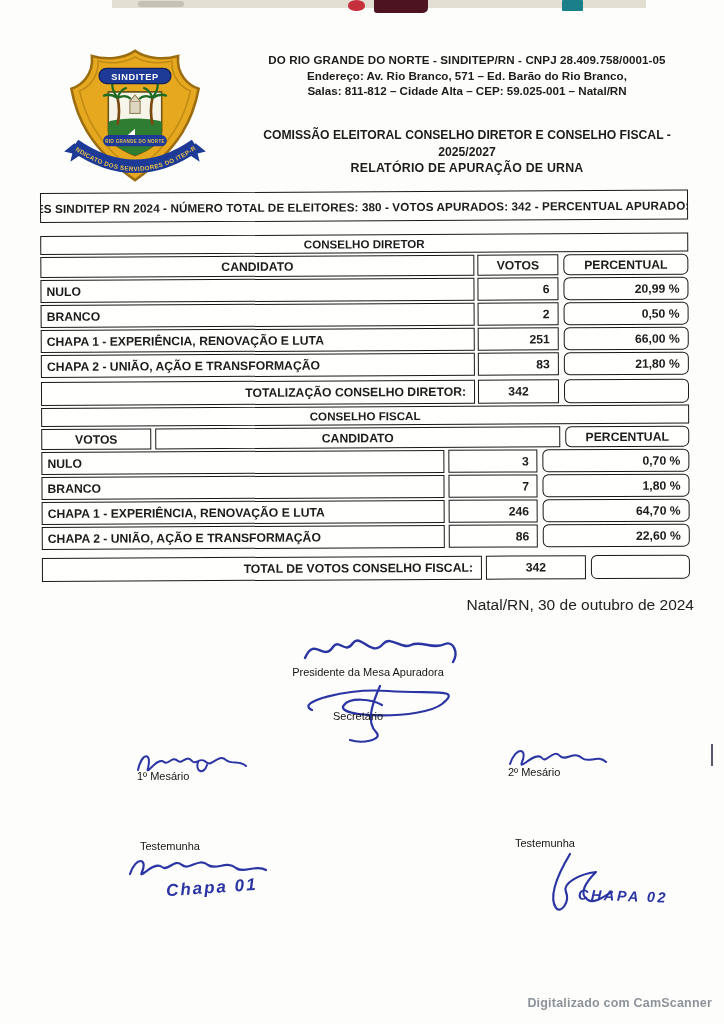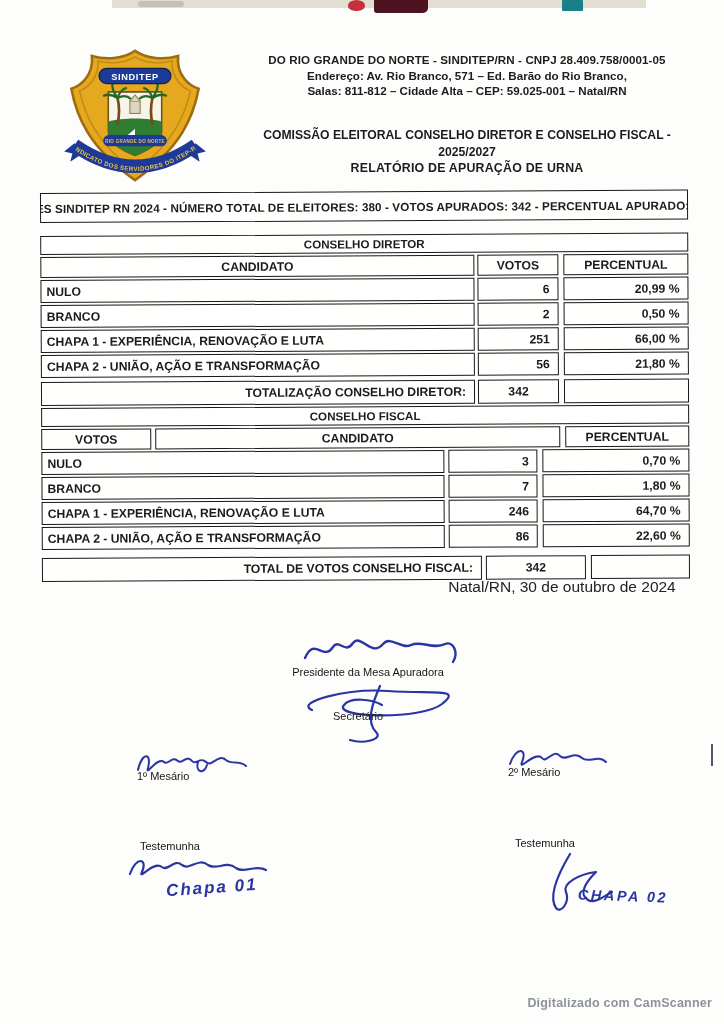--- a/index.html
+++ b/index.html
@@ -31,29 +31,29 @@
   .trow{display:flex;margin-bottom:2px;}
   .c-center{justify-content:center;}
   .c-right{justify-content:flex-end;padding-right:8px;}
   .c-left{justify-content:flex-start;padding-left:5px;}
   .summary-bar{position:absolute;left:40px;top:193px;width:648px;height:30px;}
   .summary-bar .cell{width:100%;height:100%;font-size:11.7px;justify-content:center;letter-spacing:.1px;}
   .tbl{position:absolute;left:40px;width:648px;}
   .tbl-diretor{top:236px;}
   .tbl-fiscal{top:408px;}
   .h18{height:19px;}.h20{height:21px;}.h22{height:23px;}.h24{height:24px;}
-  .gap3{margin-left:3px;}.gap5{margin-left:5px;}
+  .gap3{margin-left:3px;}.gap5{margin-left:5px;border-radius:6px;}
   .w-cand1{width:434px;}.w-vot1{width:81px;}.w-pct1{width:125px;}
   .w-vot2h{width:110px;}.w-cand2h{width:405px;margin-left:4px;}.w-pct2h{width:124px;}
   .w-cand2{width:410px;}.w-vot2{width:91px;margin-left:4px;}.w-pct2{width:149px;}
   .w-totlbl1{width:434px;}.w-totlbl2{width:440px;}
   .w-totvot2{width:100px;margin-left:4px;}.w-totpct2{width:99px;}
   .mt4{margin-top:4px;}
   
-  .date-line{position:absolute;left:430px;top:578px;width:264px;text-align:center;
+  .date-line{position:absolute;left:430px;top:596px;width:264px;text-align:right;
              font-size:15.5px;font-weight:400;color:#222;}
   .sig-label{position:absolute;font-size:11px;color:#151515;}
   .ink{stroke:#2a35a3;fill:none;stroke-linecap:round;stroke-linejoin:round;}
   .sig-svg{position:absolute;}
   .hand-note{position:absolute;color:#2a35a3;font-style:italic;font-weight:600;}
   .note1{left:166px;top:878px;font-size:17px;letter-spacing:2px;transform:rotate(-4deg);}
   .note2{left:578px;top:888px;font-size:14.5px;letter-spacing:2.5px;transform:rotate(2deg);font-weight:700;}
   
   .scanner-credit{position:absolute;left:0;top:996px;width:712px;text-align:right;
                   color:#8d939b;font-size:12.5px;font-weight:600;letter-spacing:.2px;}
@@ -132,21 +132,21 @@
         <div class="cell h22 w-vot1 gap3 c-right">2</div>
         <div class="cell h22 w-pct1 gap5 c-right">0,50 %</div>
       </div>
       <div class="trow">
         <div class="cell h22 w-cand1 c-left">CHAPA 1 - EXPERIÊNCIA, RENOVAÇÃO E LUTA</div>
         <div class="cell h22 w-vot1 gap3 c-right">251</div>
         <div class="cell h22 w-pct1 gap5 c-right">66,00 %</div>
       </div>
       <div class="trow">
         <div class="cell h22 w-cand1 c-left">CHAPA 2 - UNIÃO, AÇÃO E TRANSFORMAÇÃO</div>
-        <div class="cell h22 w-vot1 gap3 c-right">56</div>
+        <div class="cell h22 w-vot1 gap3 c-right">83</div>
         <div class="cell h22 w-pct1 gap5 c-right">21,80 %</div>
       </div>
       <div class="trow mt4">
         <div class="cell h24 w-totlbl1 c-right">TOTALIZAÇÃO CONSELHO DIRETOR:</div>
         <div class="cell h24 w-vot1 gap3 c-center">342</div>
         <div class="cell h24 w-pct1 gap5"></div>
       </div>
     </div>
 
     <div class="tbl tbl-fiscal">

